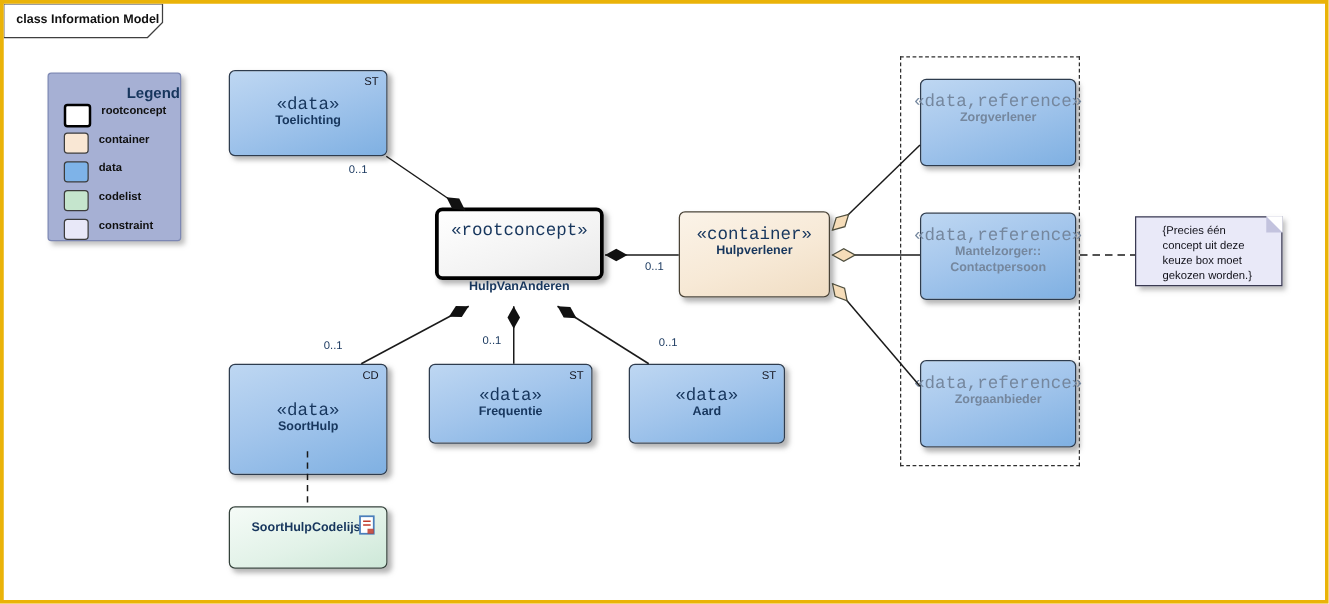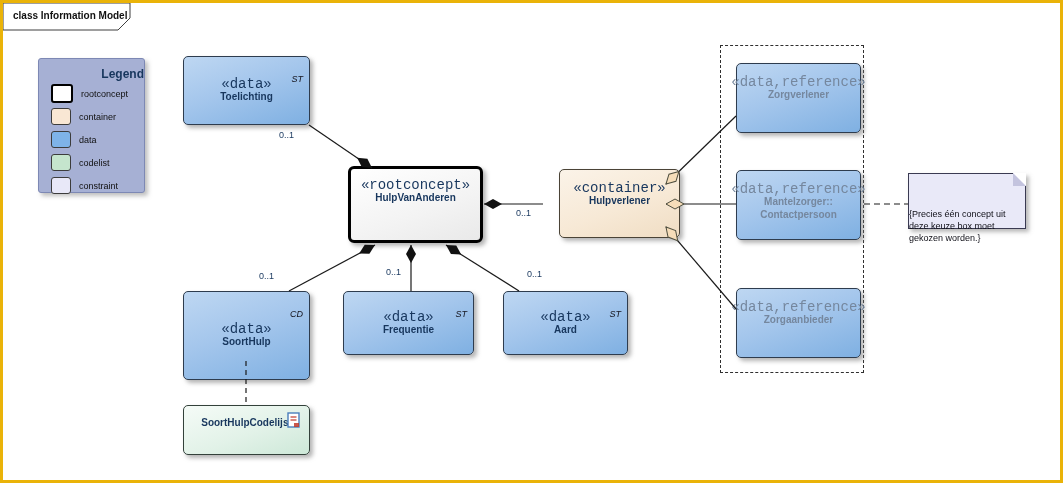--- a/index.html
+++ b/index.html
@@ -8,47 +8,47 @@
     border:3px solid #eab308;background:#fff;overflow:hidden;
     font-family:"Liberation Sans",sans-serif;
   }
   
   #frame-tab{position:absolute;left:0;top:0;z-index:2;}
   #frame-title{position:absolute;left:10px;top:7px;font-size:10px;font-weight:bold;color:#111;z-index:3;white-space:nowrap;}
   
   #legend{position:absolute;left:35px;top:55px;width:105px;height:133px;background:#a6b0d4;
     border:1px solid #7d88b4;border-radius:3px;box-shadow:3px 3px 4px rgba(130,130,130,.5);z-index:2;}
   #legend .legend-title{text-align:right;font-weight:bold;color:#17365d;font-size:12px;margin-top:8px;}
-  .legend-row{display:flex;align-items:center;height:21px;margin:2px 0 0 12px;}
+  .legend-row{display:flex;height:21px;margin:2px 0 0 12px;font-weight:bold;}
   .swatch{width:18px;height:15px;border:1px solid #3c3c3c;border-radius:3px;background:#fff;flex:0 0 auto;}
   .swatch.thick{border:2.5px solid #000;}
   .legend-row .lbl{font-size:9px;color:#101010;margin-left:8px;}
   
   .node{position:absolute;box-sizing:border-box;border:1.5px solid #2e3c4e;border-radius:5px;
     box-shadow:3px 3px 4px rgba(120,120,120,.55);display:flex;flex-direction:column;align-items:center;z-index:2;}
   .node .stype{font-size:14px;color:#17365d;line-height:12px;font-family:Liberation Mono, monospace;}
   .node .nname{font-size:10px;font-weight:bold;color:#17365d;line-height:13px;text-align:center;}
-  .node .corner-tag{position:absolute;top:17px;right:6px;font-size:9px;font-style:italic;color:#14141e;}
+  .node .corner-tag{position:absolute;top:3px;right:6px;font-size:9px;color:#14141e;}
   .blue{background:linear-gradient(160deg,#bed7f2 0%,#a4c6ec 45%,#7fb0e2 100%);}
   .blue-ref .stype,.blue-ref .nname{color:#75879e;}
   .rootconcept{background:linear-gradient(160deg,#ffffff 0%,#f3f3f3 60%,#e9e9e9 100%);
     border:3px solid #000;border-radius:6px;}
   .container-box{background:linear-gradient(160deg,#fbf3e8 0%,#f7e9d6 55%,#f0ddc3 100%);border-color:#4a4336;}
   .codelist-box{background:linear-gradient(160deg,#f5fbf7 0%,#e2f2e8 55%,#cde8d8 100%);border-color:#33413a;}
   .vcenter{justify-content:center;}
   .vtop10{padding-top:10px;}
   .vtop12{padding-top:12px;}
   
   #choice-box{position:absolute;left:717px;top:42px;width:144px;height:328px;border:1.5px dashed #2f2f2f;z-index:1;box-sizing:border-box;}
   
   #note{position:absolute;left:905px;top:170px;width:118px;height:56px;background:#e9e9f8;border:1px solid #3a3a52;
     box-shadow:3px 3px 4px rgba(120,120,120,.5);z-index:2;box-sizing:border-box;}
   #note .fold{position:absolute;top:-1px;right:-1px;width:0;height:0;border-style:solid;border-width:0 13px 13px 0;
     border-color:#fff #fff #c3c3de #c3c3de;}
-  #note .ntext{font-size:9px;color:#101018;padding:4px 0;line-height:12px;margin-top:30px;}
+  #note .ntext{font-size:9px;color:#101018;padding:4px 21px;line-height:12px;}
   
   #edges{position:absolute;left:0;top:0;width:1063px;height:483px;z-index:3;pointer-events:none;}
   
   .mult{position:absolute;font-size:9px;color:#17365d;z-index:4;white-space:nowrap;}
   
   .doc-icon{position:absolute;top:6px;right:8px;}
 </style>
 </head>
 <body>
 
@@ -84,26 +84,26 @@
   </div>
 
   <div id="choice-box"></div>
 
   <div class="node blue vcenter" style="left:180px;top:53px;width:127px;height:69px;">
     <div class="corner-tag">ST</div>
     <div class="stype">«data»</div>
     <div class="nname">Toelichting</div>
   </div>
 
-  <div class="node rootconcept vtop10" style="left:345px;top:163px;width:135px;height:77px;">
+  <div class="node rootconcept vtop10" style="left:345px;top:163px;width:135px;height:58px;gap:32px;">
     <div class="stype">«rootconcept»</div>
     <div class="nname">HulpVanAnderen</div>
   </div>
 
-  <div class="node container-box vtop12" style="left:540px;top:166px;width:121px;height:69px;margin-left:16px;">
+  <div class="node container-box vtop12" style="left:540px;top:166px;width:121px;height:69px;">
     <div class="stype">«container»</div>
     <div class="nname">Hulpverlener</div>
   </div>
 
   <div class="node blue blue-ref vtop12" style="left:733px;top:60px;width:125px;height:70px;">
     <div class="stype">«data,reference»</div>
     <div class="nname">Zorgverlener</div>
   </div>
 
   <div class="node blue blue-ref vtop12" style="left:733px;top:167px;width:125px;height:70px;">

